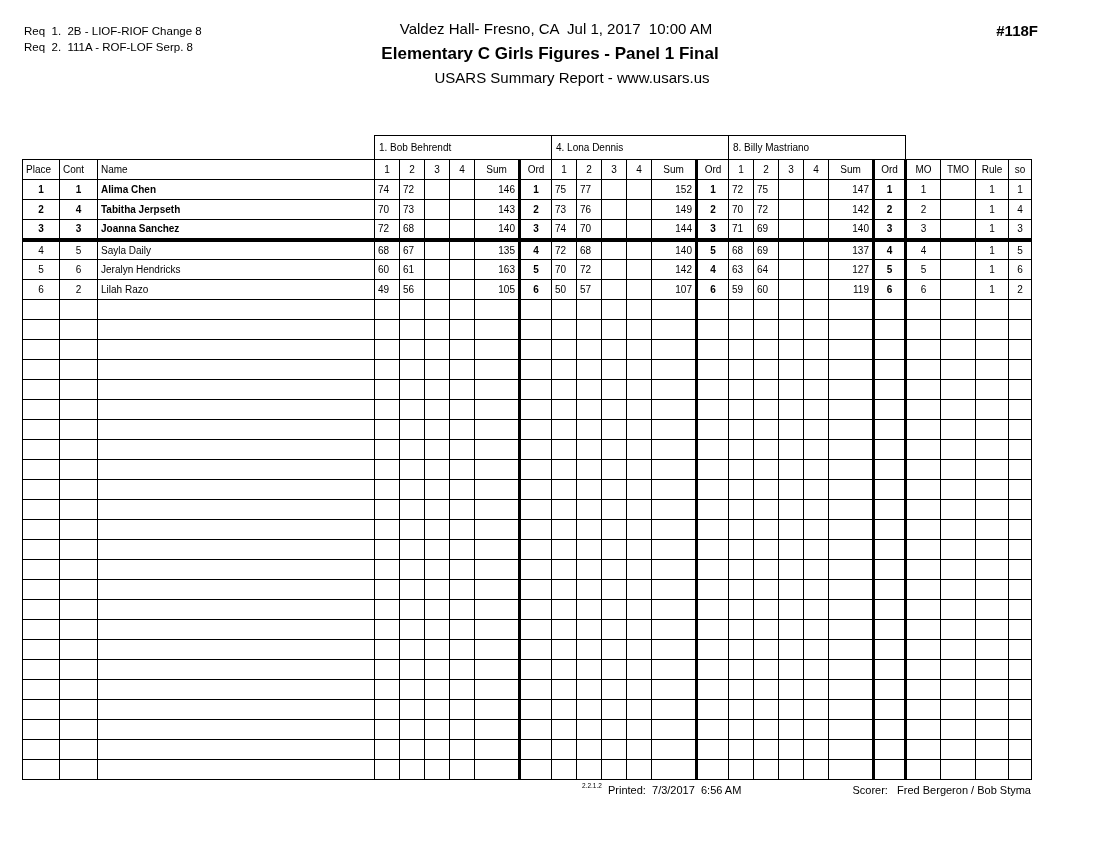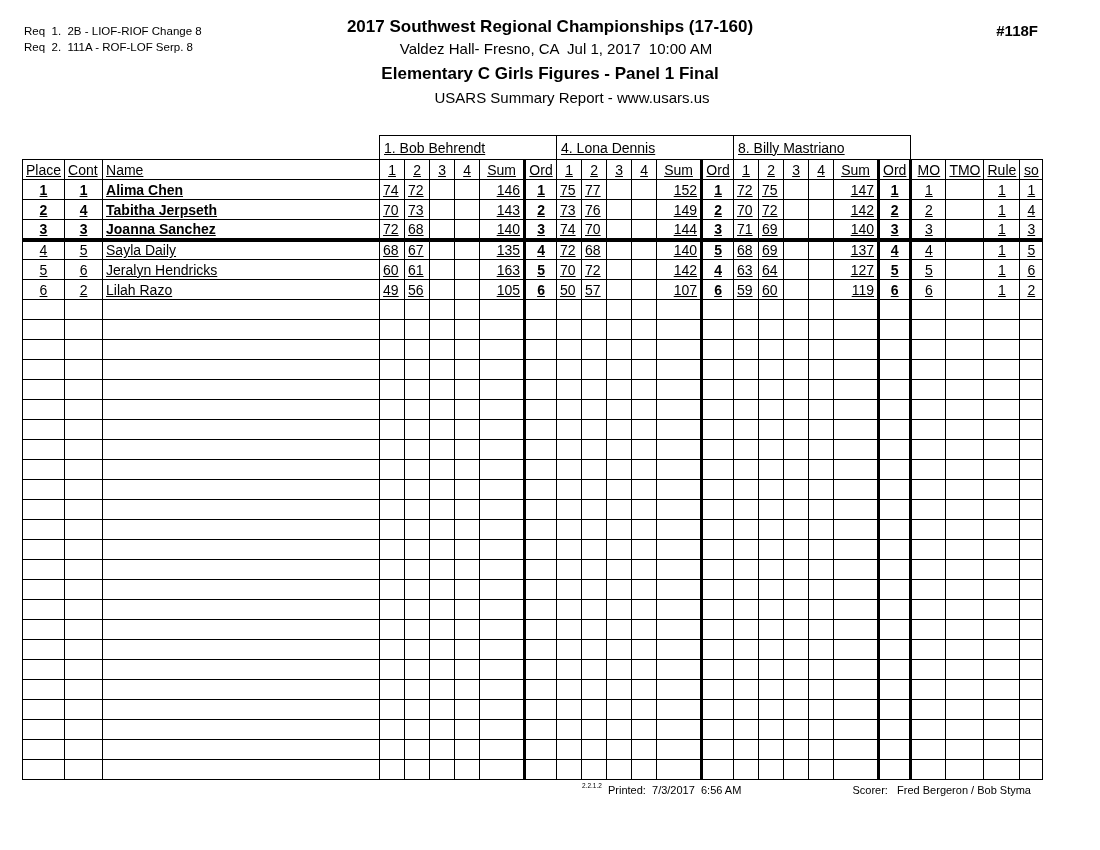--- a/index.html
+++ b/index.html
@@ -10,21 +10,21 @@
   .req-block { position:absolute; left:24px; top:23px; font-size:11.5px; line-height:16px; }
   .req-line { white-space:pre; }
 
   .header-center { position:absolute; left:0; top:17px; width:100%; text-align:center; }
   .title { font-size:17px; font-weight:bold; white-space:pre; }
   .venue { font-size:15px; margin-top:3px; white-space:pre;margin-left:12px; }
   .event { font-size:17px; font-weight:bold; margin-top:7px; white-space:pre; }
   .report { font-size:15px; margin-top:5px; white-space:pre;margin-left:44px; }
   .event-number { position:absolute; right:62px; top:22px; font-size:15px; font-weight:bold;text-align:center; }
 
-  table.results { position:absolute; left:22px; top:135px; border-collapse:collapse; table-layout:fixed; font-size:14px;text-decoration:underline; }
+  table.results { position:absolute; left:22px; top:135px; border-collapse:collapse; table-layout:fixed; font-size:10px; }
   td, th { border:1px solid #000; padding:0 3px; height:20px; overflow:hidden; white-space:nowrap; font-weight:normal; vertical-align:middle; }
   thead th { text-align:center; }
   th.l, td.l { text-align:left; }
   td.c { text-align:center; }
   td.r { text-align:right; }
   .hl { border-left:3px solid #000 !important; }
   tr.judge-row td { height:24px; }
   td.nob { border:none; }
   td.judge-box { text-align:left; padding-left:4px; }
   tr.bold td.emph { font-weight:bold; }
@@ -40,21 +40,20 @@
 <body>
 
 <div class="page">
 
   <div class="req-block">
     <div class="req-line">Req  1.  2B - LIOF-RIOF Change 8</div>
     <div class="req-line">Req  2.  111A - ROF-LOF Serp. 8</div>
   </div>
 
   <div class="header-center">
-    <div class="title">2017 Southwest Regional Championships (17-160)</div>
     <div class="venue">Valdez Hall- Fresno, CA  Jul 1, 2017  10:00 AM</div>
     <div class="event">Elementary C Girls Figures - Panel 1 Final</div>
     <div class="report">USARS Summary Report - www.usars.us</div>
   </div>
 
   <div class="event-number">#118F</div>
 
   <table class="results">
       <colgroup>
         <col style="width: 37px;">

